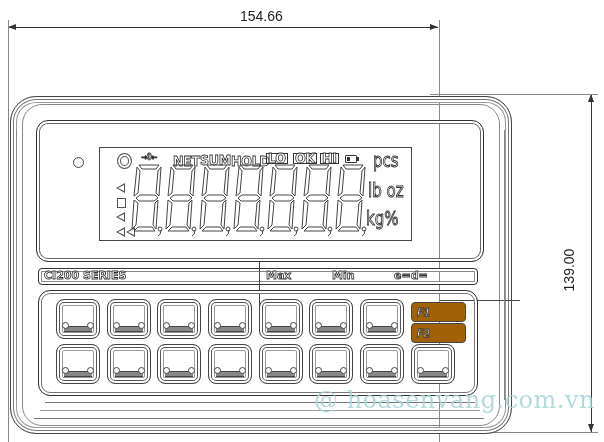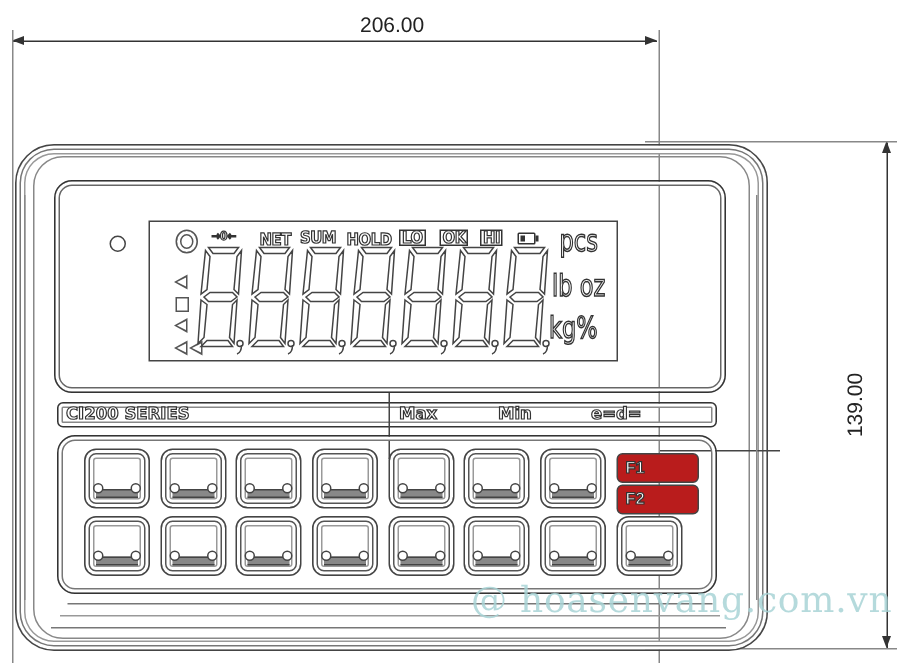--- a/index.html
+++ b/index.html
@@ -7,38 +7,38 @@
   .abs{position:absolute;}
   
   .dim-text{font-size:14px;color:#222;}
   .hline{height:1px;background:#333;}
   .vline{width:1px;background:#333;}
   .thin{background:#888;}
   
   .shell{border:1.5px solid #444;border-radius:26px;box-shadow:inset 0 0 0 2px #fff, inset 0 0 0 3px #777, inset 0 0 0 5px #fff, inset 0 0 0 6px #999;}
   .bezel{border:1.5px solid #333;border-radius:12px;box-shadow:inset 0 0 0 2px #fff, inset 0 0 0 3px #666;}
   .lcd{border:1.2px solid #444;background:#fff;}
-  .seg-label{font-family:"DejaVu Sans Condensed","DejaVu Sans",sans-serif;font-size:11px;font-weight:bold;color:#fff;-webkit-text-stroke:0.8px #333;letter-spacing:-0.3px;}
+  .seg-label{font-family:"DejaVu Sans Condensed","DejaVu Sans",sans-serif;font-size:14px;font-weight:bold;color:#fff;-webkit-text-stroke:0.8px #333;letter-spacing:-0.3px;}
   .unit{font-size:20px;color:#fff;-webkit-text-stroke:1px #333;font-family:"DejaVu Sans",sans-serif;transform:scaleX(0.75);transform-origin:left top;}
   .strip{border:1.3px solid #333;border-radius:4px;box-shadow:inset 0 0 0 2px #fff, inset 0 0 0 3px #888;}
   .strip-text{font-size:11px;font-weight:bold;color:#fff;-webkit-text-stroke:0.8px #333;font-family:"DejaVu Sans",sans-serif;}
   .keypad{border:1.3px solid #333;border-radius:12px;box-shadow:inset 0 0 0 2px #fff, inset 0 0 0 3px #777;}
   .key{width:44px;height:40px;border:1.3px solid #444;border-radius:8px;box-sizing:border-box;background:#fff;box-shadow:inset 0 0 0 2px #fff, inset 0 0 0 3px #555, inset 0 0 0 5px #fff, inset 0 0 0 6px #999;}
   .key .bar{position:absolute;left:7px;right:7px;bottom:6px;height:4px;border-top:1px solid #444;border-bottom:1.5px solid #444;background:#888;}
   .key .bar:before,.key .bar:after{content:"";position:absolute;top:-5px;width:5px;height:5px;border:1px solid #444;border-radius:50%;background:#fff;}
   .key .bar:before{left:-2px;}
   .key .bar:after{right:-2px;}
-  .fkey{border:1.2px solid #444;border-radius:4px;background:#b91c1c;}
+  .fkey{border:1.2px solid #444;border-radius:4px;background:#a16207;font-style:italic;}
   .fkey span{font-size:11px;font-weight:bold;color:#fff;-webkit-text-stroke:0.8px #333;position:absolute;left:5px;top:3px;}
   .watermark{font-family:"DejaVu Serif",serif;font-size:24px;color:#a9d4d6;opacity:0.85;letter-spacing:0.5px;}
 </style>
 </head>
 <body>
 
-<div class="abs dim-text" style="left:240px;top:8px;">206.00</div>
+<div class="abs dim-text" style="left:240px;top:8px;">154.66</div>
 <div class="abs hline" style="left:8px;top:27px;width:430px;"></div>
 <div class="abs" style="left:8px;top:24px;width:0;height:0;border-top:3px solid transparent;border-bottom:3px solid transparent;border-right:8px solid #333;"></div>
 <div class="abs" style="left:430px;top:24px;width:0;height:0;border-top:3px solid transparent;border-bottom:3px solid transparent;border-left:8px solid #333;"></div>
 <div class="abs vline thin" style="left:8px;top:20px;height:422px;"></div>
 <div class="abs vline thin" style="left:439px;top:20px;height:422px;"></div>
 
 <div class="abs" style="left:560px;top:262px;width:40px;height:20px;">
   <div class="dim-text" style="position:absolute;left:-12px;top:0;transform:rotate(-90deg);transform-origin:center;white-space:nowrap;">139.00</div>
 </div>
 <div class="abs vline" style="left:591px;top:95px;height:337px;"></div>

